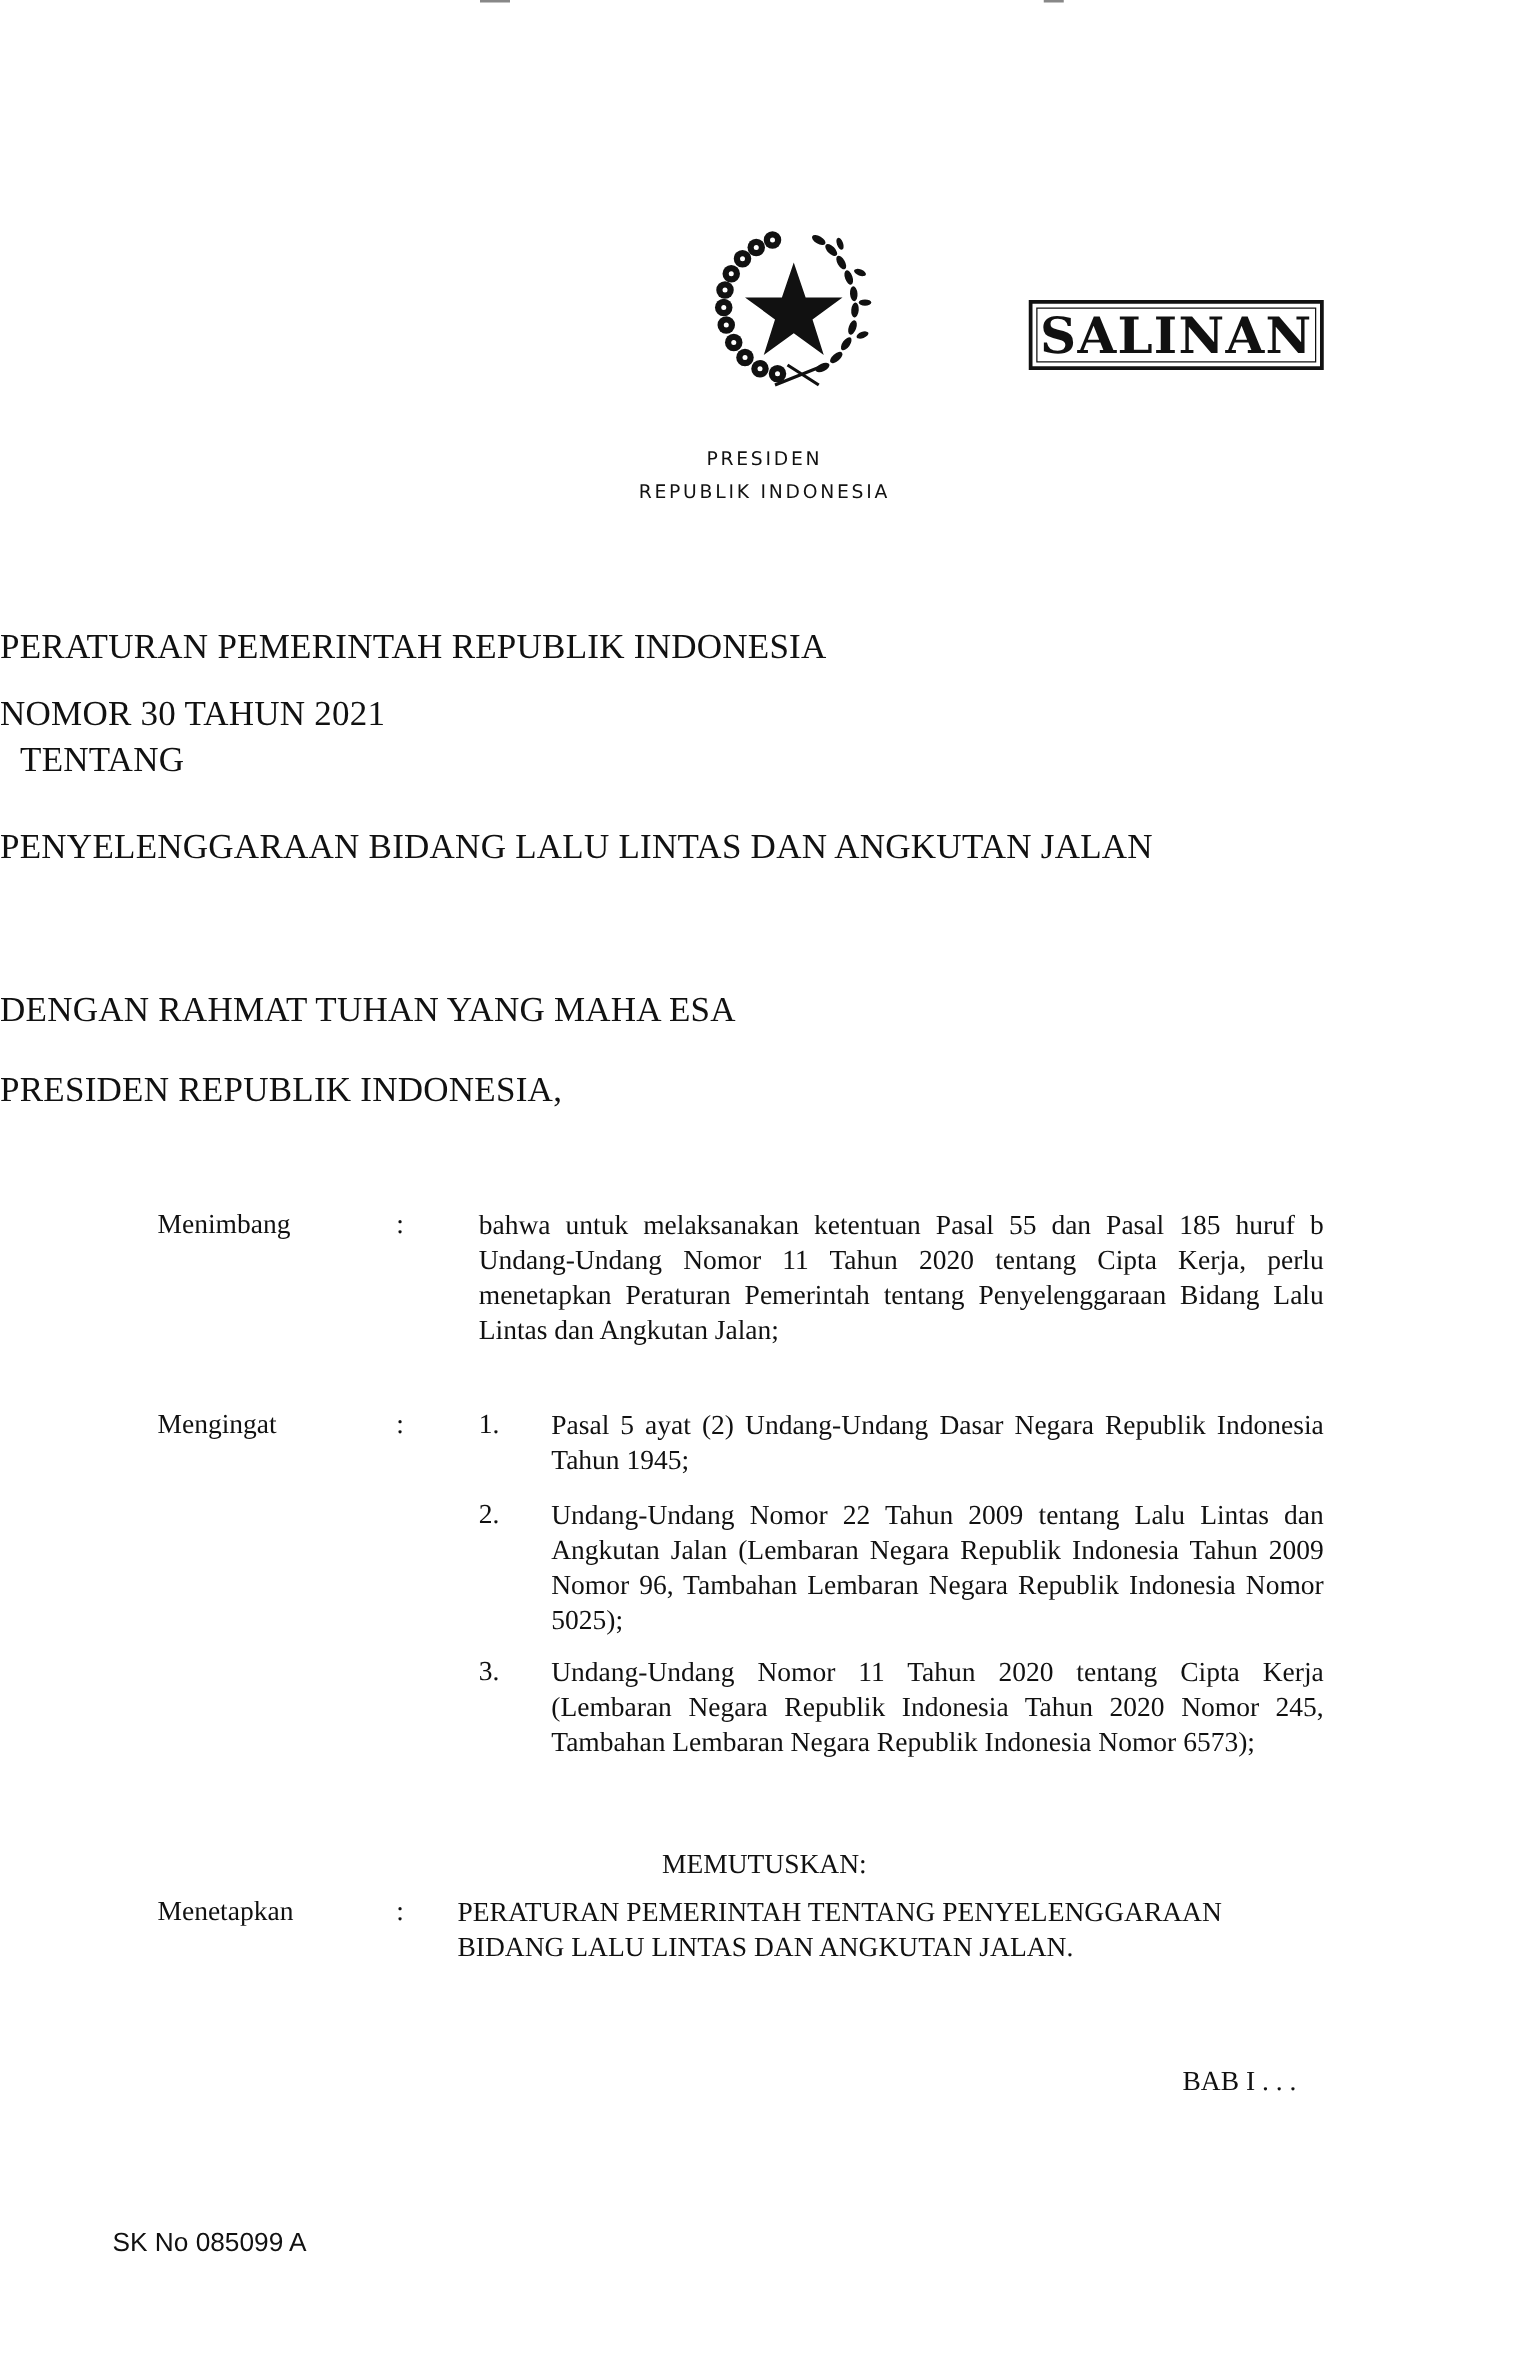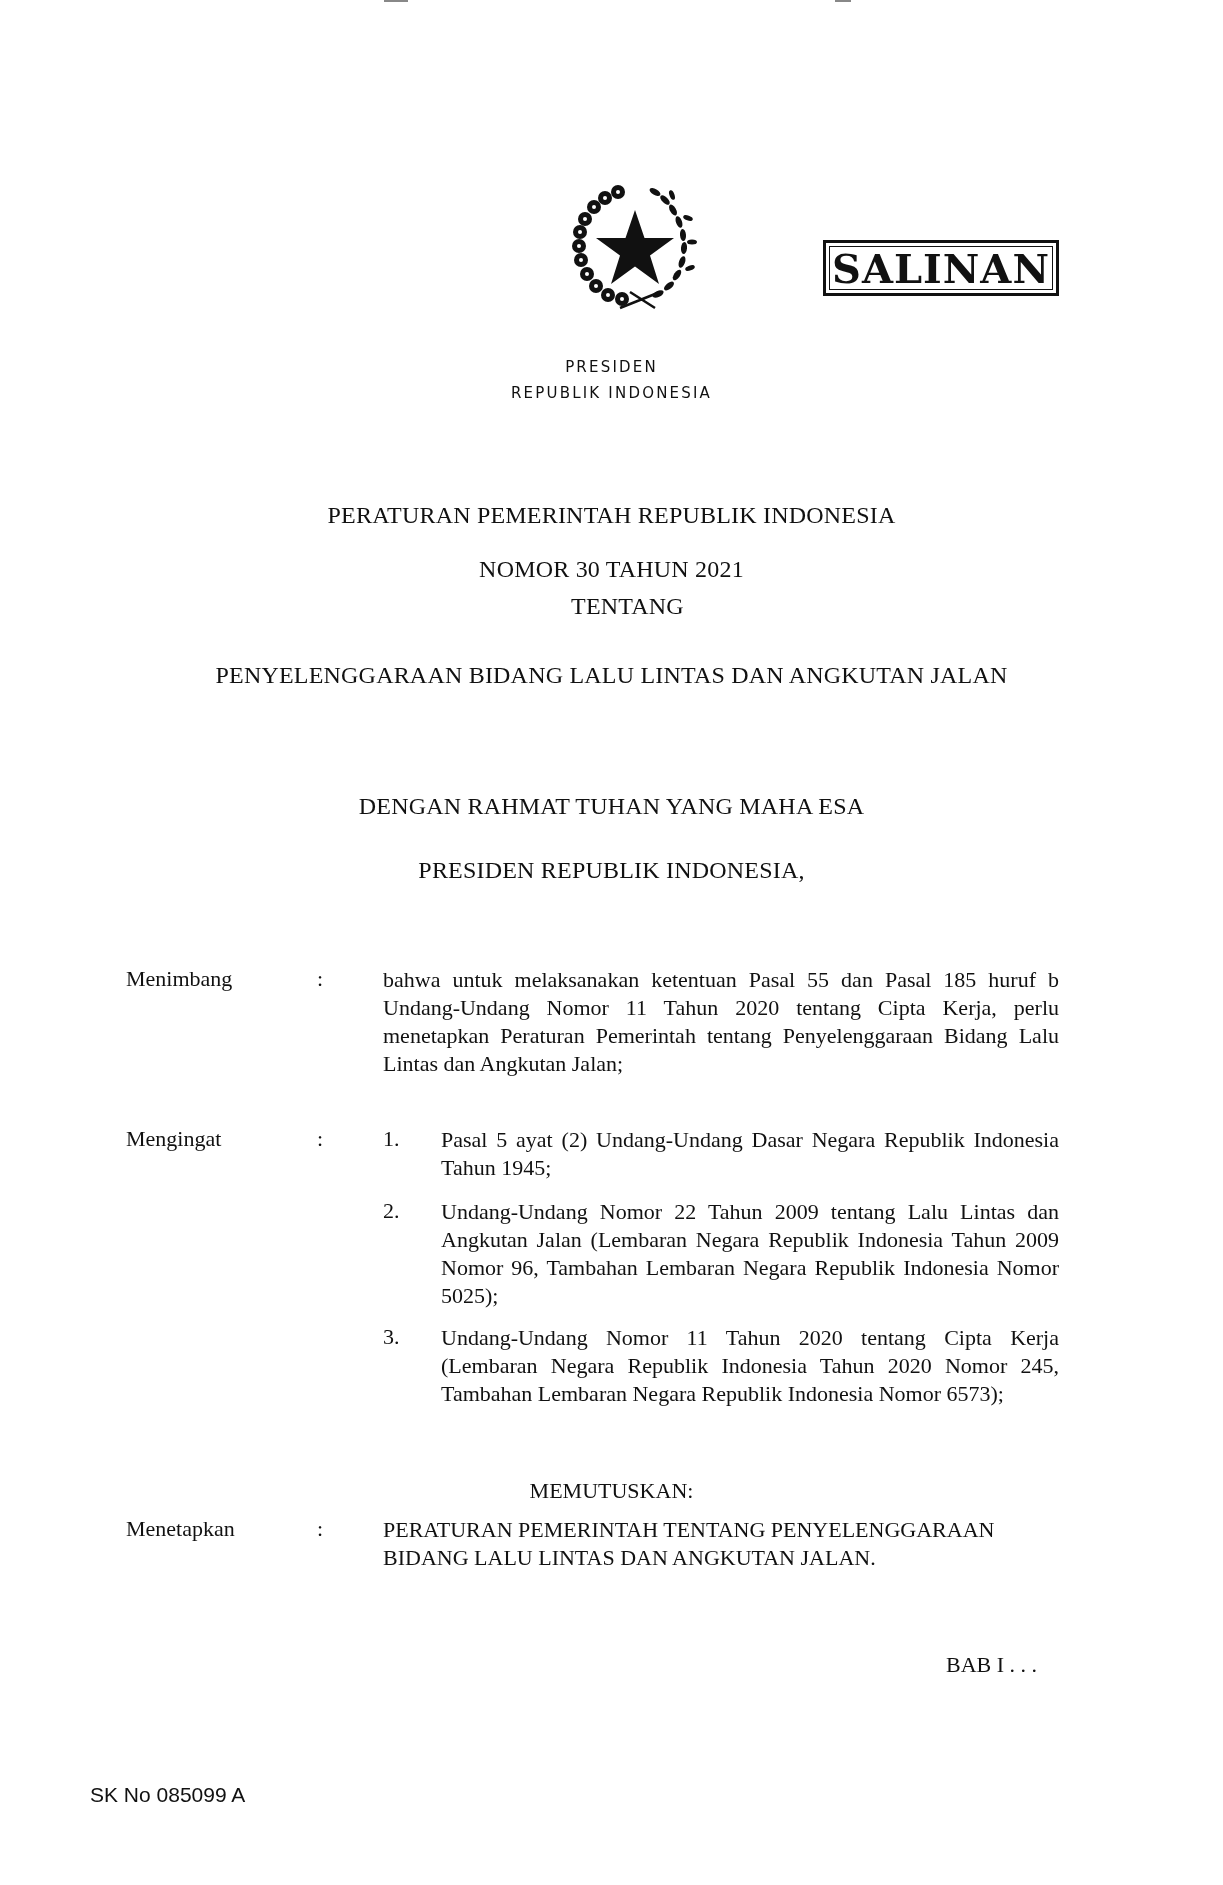--- a/index.html
+++ b/index.html
@@ -3,21 +3,21 @@
   <meta charset="utf-8">
   <style>
     html, body { margin: 0; padding: 0; background: #ffffff; }
     body { width: 1223px; height: 1885px; position: relative; overflow: hidden; color: #111; font-family: "DejaVu Serif", "Liberation Serif", serif; }
     .abs { position: absolute; }
     .scanmark { position: absolute; top: 0; height: 2px; background: #888; }
     .emblem { position: absolute; left: 560px; top: 180px; width: 150px; height: 150px; }
     .presiden-caption { position: absolute; left: 450px; width: 323px; text-align: center; font-family: "DejaVu Sans", sans-serif; font-size: 15px; letter-spacing: 2.2px; color: #111; }
     .salinan { position: absolute; left: 823px; top: 240px; width: 236px; height: 56px; border: 3px solid #111; box-sizing: border-box; display: flex; align-items: center; justify-content: center; font-family: "DejaVu Serif", serif; font-weight: bold; font-size: 40px; letter-spacing: 1px; }
     .salinan::after { content: ""; position: absolute; left: 3px; right: 3px; top: 3px; bottom: 3px; border: 1px solid #111; }
-    .center-line { position: absolute; left: 0; width: 1223px; text-align: center; font-family: "Liberation Serif", serif; font-size: 24px; letter-spacing: 0.2px; }
+    .center-line { position: absolute; left: 0; width: 1223px; font-family: "Liberation Serif", serif; font-size: 28px; letter-spacing: 0.2px; }
     .label { position: absolute; left: 126px; font-family: "Liberation Serif", serif; font-size: 22px; }
     .colon { position: absolute; left: 317px; font-family: "Liberation Serif", serif; font-size: 22px; }
     .para { position: absolute; font-family: "Liberation Serif", serif; font-size: 22px; line-height: 28px; text-align: justify; }
     .num { position: absolute; left: 383px; font-family: "Liberation Serif", serif; font-size: 22px; }
     .foot { position: absolute; font-family: "Liberation Sans", sans-serif; font-size: 21px; }
   </style>
 </head>
 <body>
 
 <div class="scanmark" style="left:384px;width:24px;"></div>
@@ -101,17 +101,17 @@
 <div class="num" style="top:1198px;">2.</div>
 <div class="para" style="left:441px;width:618px;top:1198px;">Undang-Undang Nomor 22 Tahun 2009 tentang Lalu Lintas dan Angkutan Jalan (Lembaran Negara Republik Indonesia Tahun 2009 Nomor 96, Tambahan Lembaran Negara Republik Indonesia Nomor 5025);</div>
 
 <div class="num" style="top:1324px;">3.</div>
 <div class="para" style="left:441px;width:618px;top:1324px;">Undang-Undang Nomor 11 Tahun 2020 tentang Cipta Kerja (Lembaran Negara Republik Indonesia Tahun 2020 Nomor 245, Tambahan Lembaran Negara Republik Indonesia Nomor 6573);</div>
 
 <div class="abs" style="left:0;width:1223px;top:1478px;text-align:center;font-family:'Liberation Serif',serif;font-size:22px;box-sizing:border-box;">MEMUTUSKAN:</div>
 
 <div class="label" style="top:1516px;">Menetapkan</div>
 <div class="colon" style="top:1516px;">:</div>
-<div class="para" style="left:383px;width:680px;top:1516px;text-align:left;">PERATURAN PEMERINTAH TENTANG PENYELENGGARAAN BIDANG LALU LINTAS DAN ANGKUTAN JALAN.</div>
+<div class="para" style="left:366px;width:680px;top:1516px;text-align:left;">PERATURAN PEMERINTAH TENTANG PENYELENGGARAAN BIDANG LALU LINTAS DAN ANGKUTAN JALAN.</div>
 
 <div class="abs" style="left:946px;top:1652px;font-family:'Liberation Serif',serif;font-size:22px;">BAB I . . .</div>
 
 <div class="foot" style="left:90px;top:1783px;">SK No 085099 A</div>
 
 </body></html>

